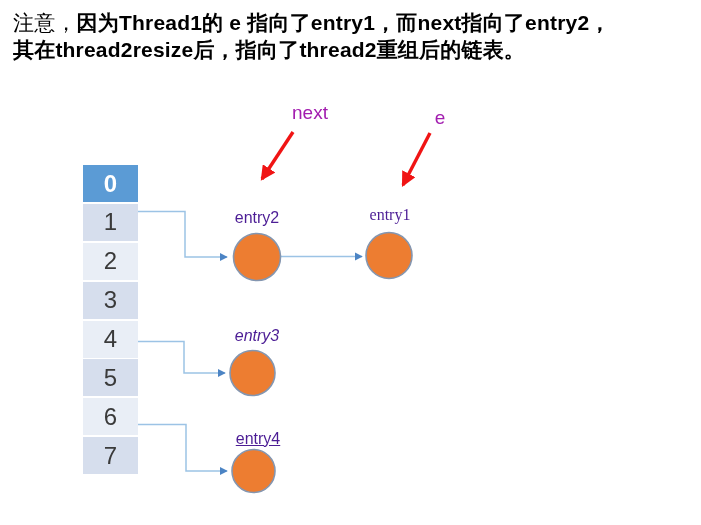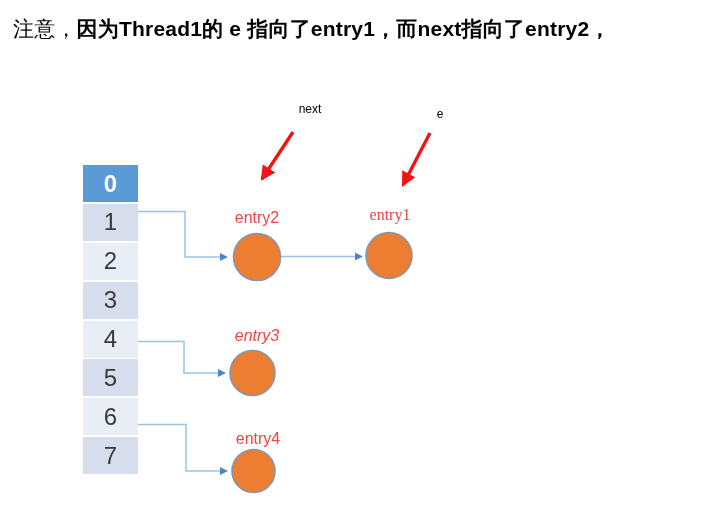--- a/index.html
+++ b/index.html
@@ -12,21 +12,21 @@
     position: relative;
     width: 701px;
     height: 525px;
     background: #ffffff;
     overflow: hidden;
   }
   
   .note {
     position: absolute;
     left: 13px;
-    top: 15px;
+    top: 9px;
     width: 688px;
     font-size: 21px;
     line-height: 27px;
     color: var(--title-text, #000);
     letter-spacing: 0.2px;
   }
   .note .regular { font-weight: 400; }
   .note .bold    { font-weight: 700; }
 
   
@@ -63,39 +63,40 @@
     width: 701px;
     height: 525px;
     pointer-events: none;
   }
 
   
   .node-label {
     position: absolute;
     transform: translateX(-50%);
     font-size: 16px;
-    color: #ef4444;
+    color: #4c1d95;
     white-space: nowrap;
   }
   .pointer-label {
     position: absolute;
     transform: translateX(-50%);
-    font-size: 12px;
-    color: #000000;
+    font-size: 19px;
+    color: #a21caf;
     white-space: nowrap;
     text-align: center;
   }
 </style>
 </head>
 <body>
 
 <div class="canvas">
 
   <div class="note">
     <div><span class="regular">注意，</span><span class="bold">因为Thread1的 e 指向了entry1，而next指向了entry2，</span></div>
+    <div><span class="bold">其在thread2resize后，指向了thread2重组后的链表。</span></div>
   </div>
 
   <div class="pointer-label" style="left:310px; top:102px;">next</div>
   <div class="pointer-label" style="left:440px; top:107px;">e</div>
 
   <div class="bucket-array">
     <div class="bucket-cell active">0</div>
     <div class="bucket-cell odd">1</div>
     <div class="bucket-cell even">2</div>
     <div class="bucket-cell odd">3</div>
@@ -125,15 +126,15 @@
     <circle cx="252.5" cy="373" r="22.5" stroke-width="1.6" fill="#ED7D31" stroke="#8496B0"></circle>
     <circle cx="253.5" cy="471" r="21.5" stroke-width="1.6" fill="#ED7D31" stroke="#8496B0"></circle>
 
     <line x1="293" y1="132" x2="262" y2="179" stroke-width="3.4" marker-end="url(#headRed)" stroke="#F01414"></line>
     <line x1="430" y1="133" x2="403" y2="185" stroke-width="3.4" marker-end="url(#headRed)" stroke="#F01414"></line>
   </svg>
 
   <div class="node-label" style="left:257px; top:209px;">entry2</div>
   <div class="node-label" style="left:390px; top:206px;font-family:Liberation Serif, serif;">entry1</div>
   <div class="node-label" style="left:257px; top:327px;font-style:italic;">entry3</div>
-  <div class="node-label" style="left:258px; top:430px;">entry4</div>
+  <div class="node-label" style="left:258px; top:430px;text-decoration:underline;">entry4</div>
 
 </div>
 
 </body></html>

